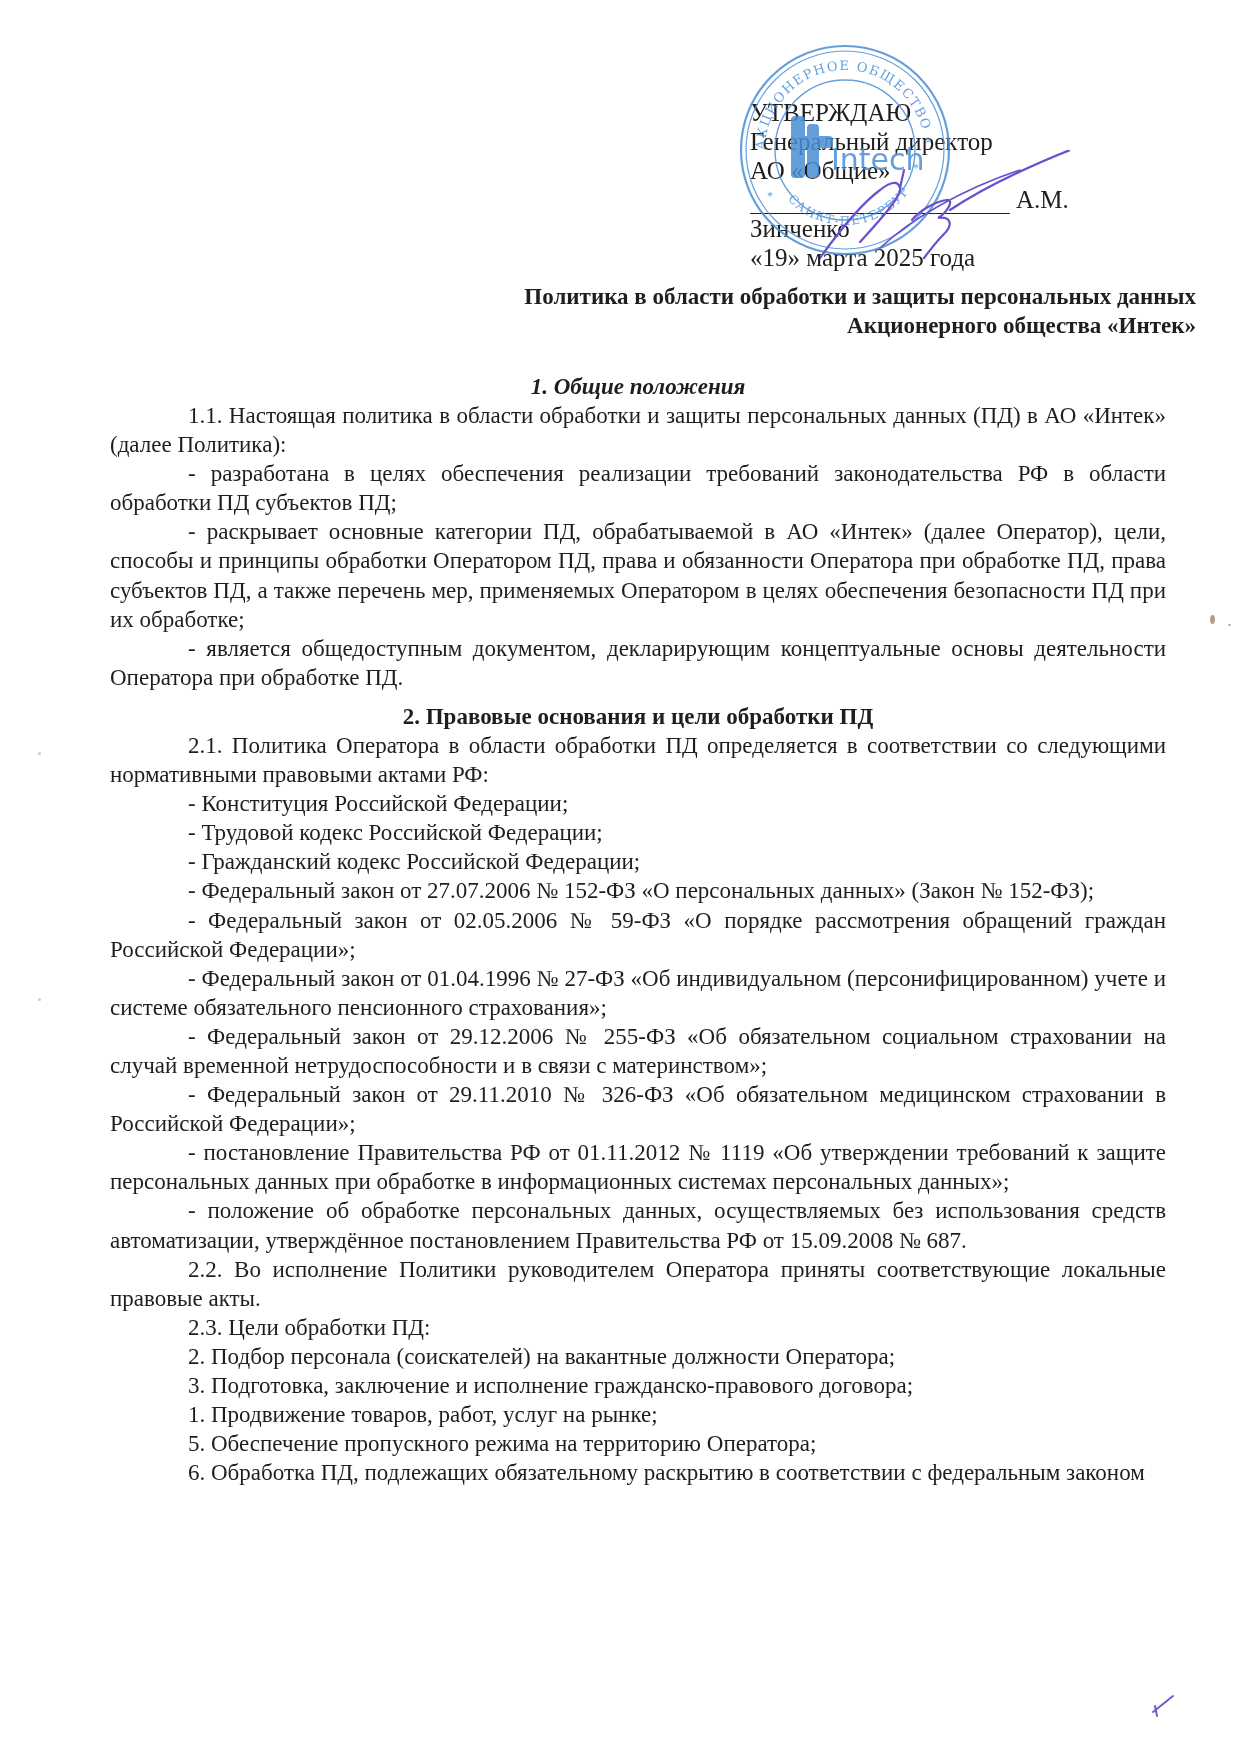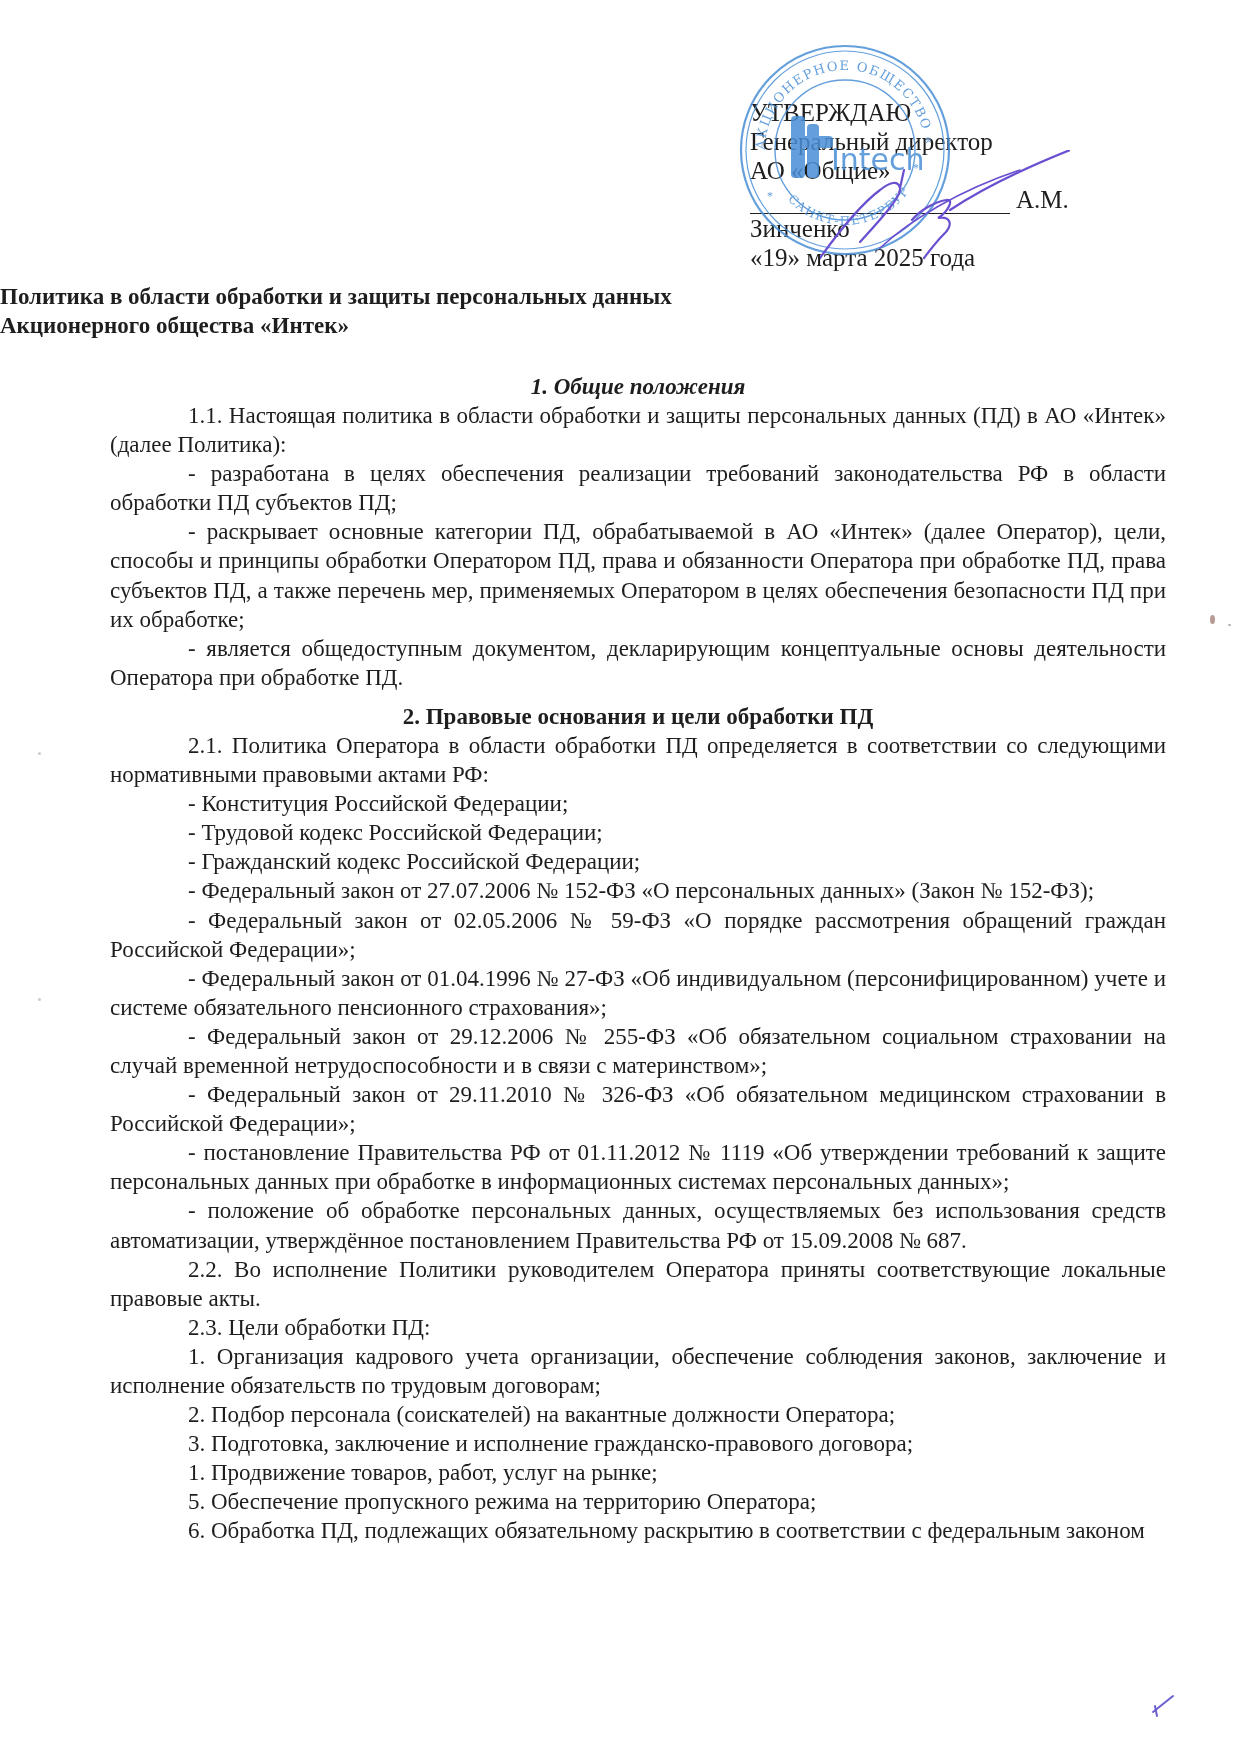--- a/index.html
+++ b/index.html
@@ -13,21 +13,21 @@
     position: absolute; right: 70px; top: 98px; width: 420px;
     text-align: left; font-size: 25px; line-height: 29px; z-index: 2;
   }
   .approve .sig-line {
     display: inline-block; width: 260px; border-bottom: 1.5px solid #222;
     vertical-align: bottom; margin-right: 6px; height: 22px;
   }
   .stamp { position: absolute; left: 735px; top: 40px; width: 220px; height: 220px; z-index: 3; opacity: 0.85; pointer-events: none; }
   .signature { position: absolute; left: 820px; top: 150px; width: 250px; height: 110px; z-index: 4; pointer-events: none; }
   .title {
-    position: absolute; left: 0; width: 1196px; text-align: left;
+    position: absolute; left: 0; width: 1196px; text-align: right;
     font-weight: bold; font-size: 23px; line-height: 29px;
   }
   .content {
     position: absolute; left: 110px; top: 368px; width: 1056px;
     font-size: 23px; line-height: 29.1px; text-align: justify;
   }
   .content p { margin: 0; }
   .content .ind { text-indent: 78px; }
   .content h2 {
     margin: 10px 0 0 0; font-size: 23px; line-height: 29px;
@@ -94,21 +94,20 @@
     <p class="ind">- Гражданский кодекс Российской Федерации;</p>
     <p class="ind">- Федеральный закон от 27.07.2006 № 152-ФЗ «О персональных данных» (Закон № 152-ФЗ);</p>
     <p class="ind">- Федеральный закон от 02.05.2006 № 59-ФЗ «О порядке рассмотрения обращений граждан Российской Федерации»;</p>
     <p class="ind">- Федеральный закон от 01.04.1996 № 27-ФЗ «Об индивидуальном (персонифицированном) учете и системе обязательного пенсионного страхования»;</p>
     <p class="ind">- Федеральный закон от 29.12.2006 № 255-ФЗ «Об обязательном социальном страховании на случай временной нетрудоспособности и в связи с материнством»;</p>
     <p class="ind">- Федеральный закон от 29.11.2010 № 326-ФЗ «Об обязательном медицинском страховании в Российской Федерации»;</p>
     <p class="ind">- постановление Правительства РФ от 01.11.2012 № 1119 «Об утверждении требований к защите персональных данных при обработке в информационных системах персональных данных»;</p>
     <p class="ind">- положение об обработке персональных данных, осуществляемых без использования средств автоматизации, утверждённое постановлением Правительства РФ от 15.09.2008 № 687.</p>
     <p class="ind">2.2. Во исполнение Политики руководителем Оператора приняты соответствующие локальные правовые акты.</p>
     <p class="ind">2.3. Цели обработки ПД:</p>
-    <p class="ind">1. Организация кадрового учета организации, обеспечение соблюдения законов, заключение и исполнение обязательств по трудовым договорам;</p>
     <p class="ind">2. Подбор персонала (соискателей) на вакантные должности Оператора;</p>
     <p class="ind">3. Подготовка, заключение и исполнение гражданско-правового договора;</p>
     <p class="ind">1. Продвижение товаров, работ, услуг на рынке;</p>
     <p class="ind">5. Обеспечение пропускного режима на территорию Оператора;</p>
     <p class="ind">6. Обработка ПД, подлежащих обязательному раскрытию в соответствии с федеральным законом</p>
   </div>
 
   <div class="speck" style="left:1210px;top:615px;width:5px;height:9px;background:#b79a92;"></div>
   <div class="speck" style="left:1228px;top:624px;width:3px;height:2px;background:#aaa;"></div>
   <div class="speck" style="left:38px;top:752px;width:3px;height:3px;background:#ccc;"></div>

